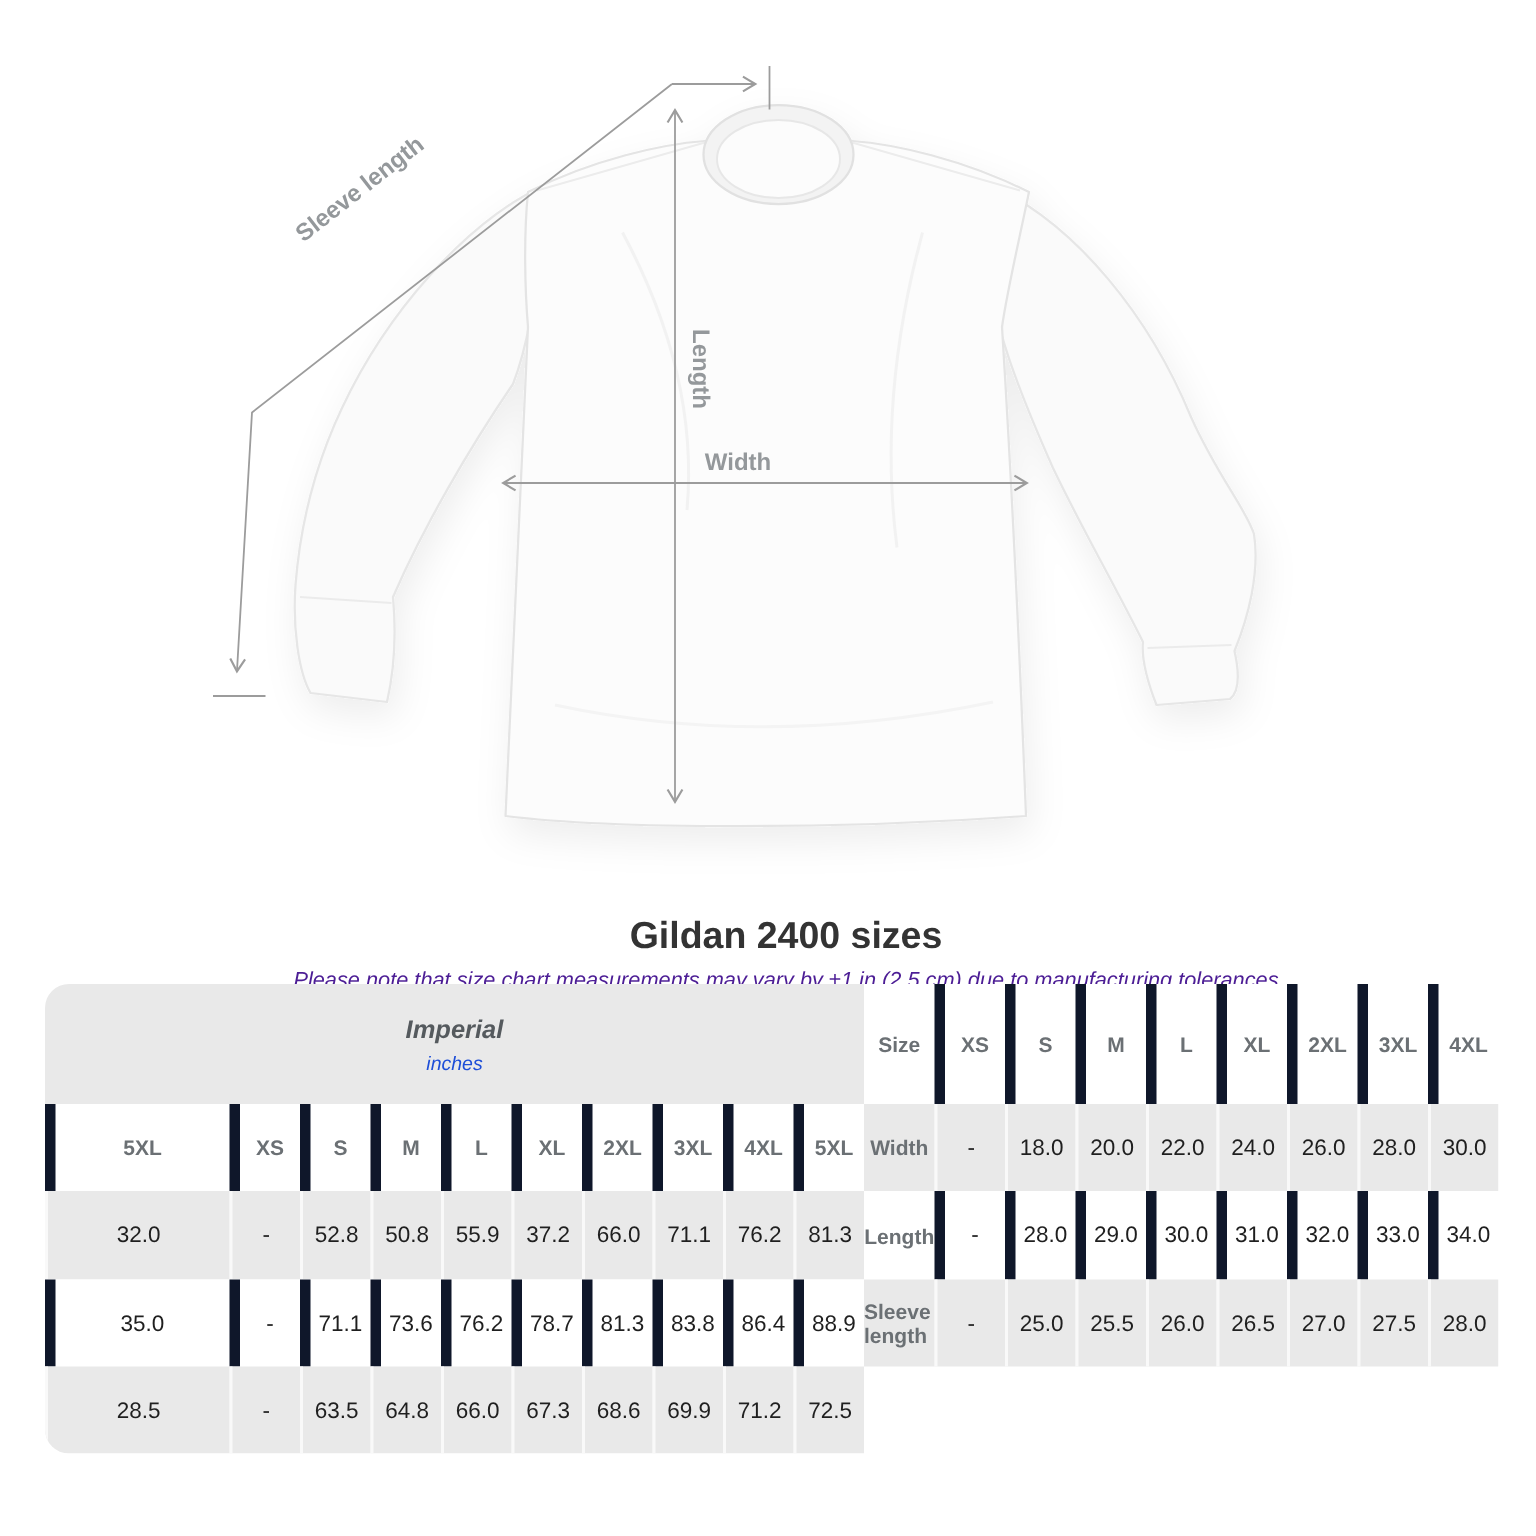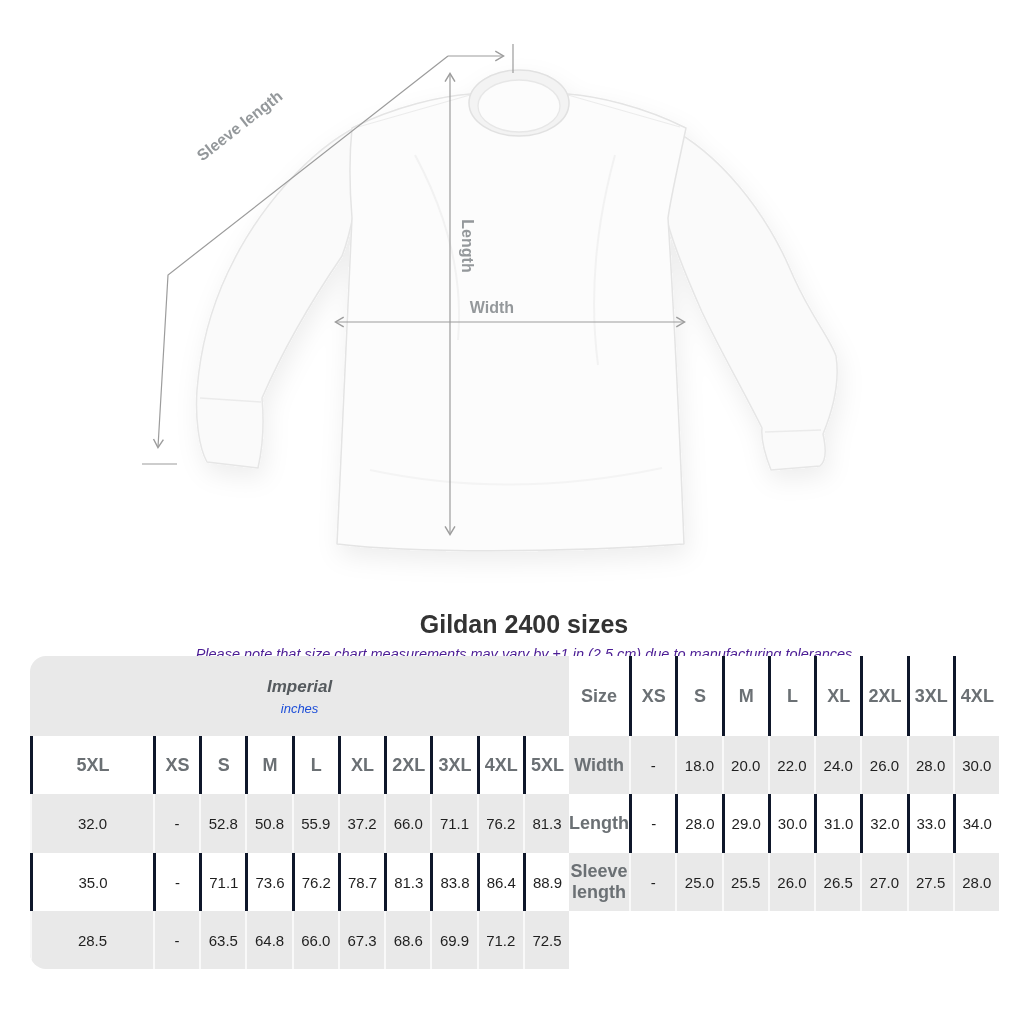--- a/index.html
+++ b/index.html
@@ -27,23 +27,23 @@
     grid-template-columns:123px repeat(18, 1fr);
     grid-template-rows:80px 58px 59px 58px 58px;
   }
   .band-cell {
     background:#e9e9e9; display:flex; flex-direction:column;
     align-items:center; justify-content:center; gap:4px;
   }
   .band-title { font-style:italic; font-weight:bold; font-size:17px; color:#555a5e; }
   .band-unit  { font-style:italic; font-size:13px; color:#1d4ed8; }
   .cell { display:flex; align-items:center; justify-content:center; }
-  .head, .rlabel { font-weight:bold; font-size:18px; color:#6b7074;text-align:center; }
+  .head, .rlabel { font-weight:bold; font-size:14px; color:#6b7074; }
   .val { font-size:15px; color:#1f1f1f; }
-  .row-white { background:#ffffff; border-left:3px solid #0f172a; }
+  .row-white { background:#ffffff; border-left:7px solid #0f172a; }
   .row-gray  { background:#e9e9e9; border-left:2px solid #f9f9f9; }
   .first { border-left:none; }
 </style>
 </head>
 <body>
 
 <div class="page">
 
   <svg class="figure" width="1024" height="592" viewBox="0 0 1024 592">
     <defs>

